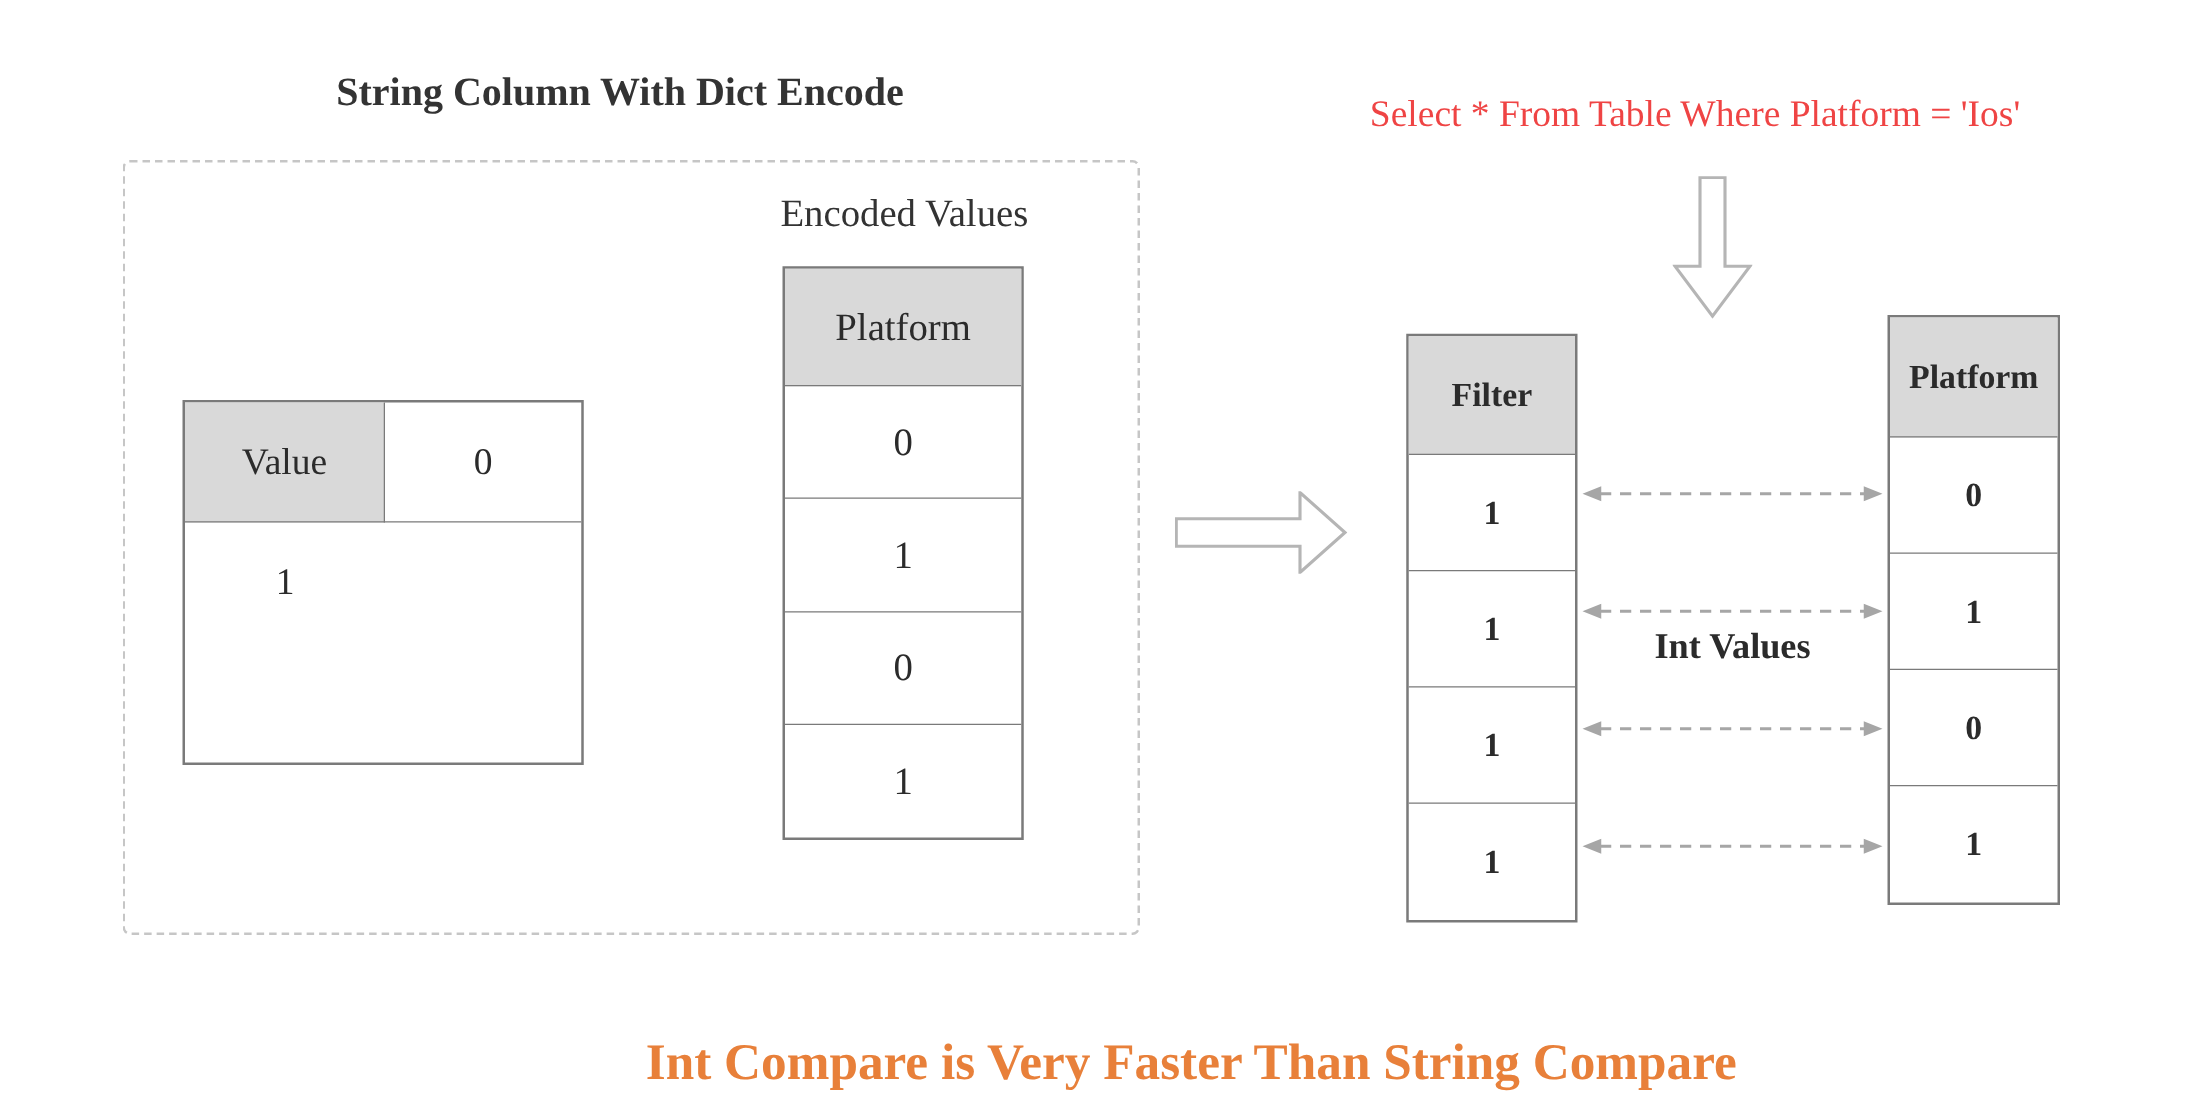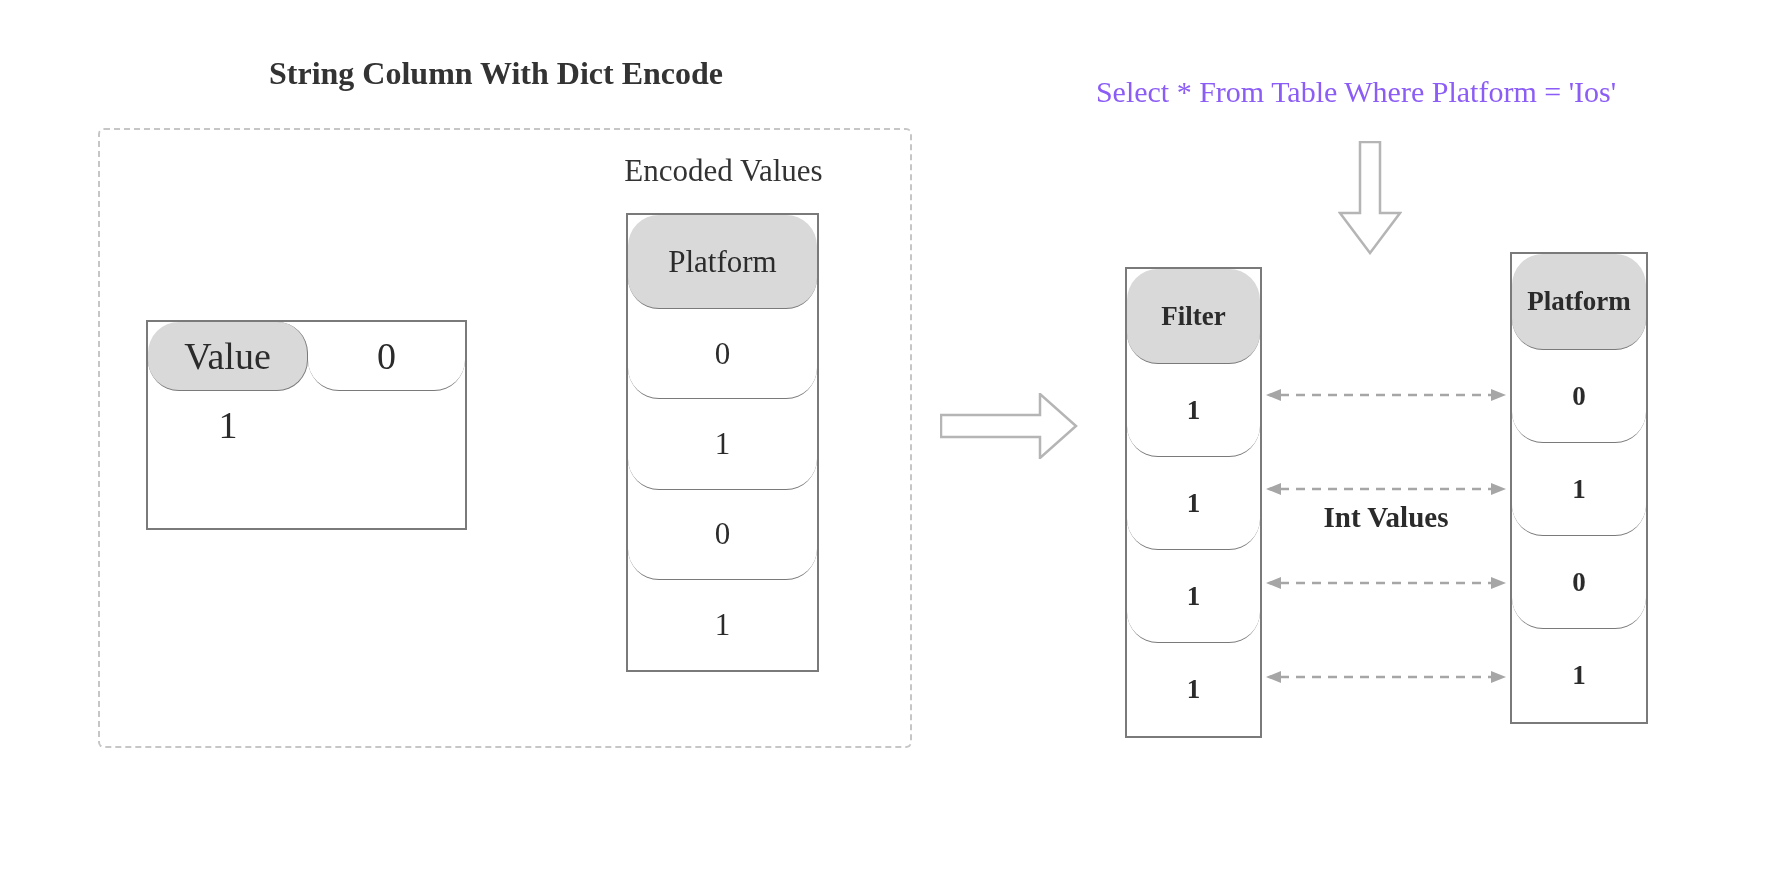--- a/index.html
+++ b/index.html
@@ -16,21 +16,21 @@
   .abs { position: absolute; box-sizing: border-box; }
   .center { text-align: center; }
 
   
   .title {
     left: 196px; top: 40px; width: 600px;
     font-size: 32px; font-weight: bold; color: #333333;
   }
   .query {
     left: 1006px; top: 60px; width: 700px;
-    font-size: 30px; color: #8b5cf6;
+    font-size: 30px; color: #ef4444;
   }
   .dict-label   { left: 146px; top: 248px; width: 321px; font-size: 31px; color: #333333; }
   .enc-label    { left: 576px; top: 138px; width: 295px; font-size: 31px; color: #333333; }
   .compare-lbl  { left: 1266px; top: 486px; width: 240px; font-size: 29px; font-weight: bold; color: #2b2b2b; }
   .caption {
     left: 378px; top: 810px; width: 1150px;
     font-size: 41px; font-weight: bold; color: #e8803a;
   }
 
   
@@ -41,31 +41,30 @@
 
   
   .tbl {
     border: 2px solid #7a7a7a;
     background: #ffffff;
     display: grid;
   }
   .cell {
     display: flex; align-items: center; justify-content: center;
     box-sizing: border-box;
-    border-radius: 31px;
   }
   .hdr { background: #d9d9d9; }
   .bb { border-bottom: 1px solid #7a7a7a; }
   .br { border-right: 1px solid #7a7a7a; }
 
   .dict {
-    left: 146px; top: 305px; width: 321px; height: 210px;
+    left: 146px; top: 305px; width: 321px; height: 292px;
     grid-template-columns: 50.5% 49.5%;
     grid-template-rows: repeat(3, 1fr);
-    font-size: 38px;
+    font-size: 30px;
   }
   .enc {
     left: 626px; top: 198px; width: 193px; height: 459px;
     grid-template-rows: 94px repeat(4, 1fr);
     font-size: 31px;
   }
   .filterT {
     left: 1125px; top: 252px; width: 137px; height: 471px;
     grid-template-rows: 95px repeat(4, 1fr);
     font-size: 27px; font-weight: bold;
@@ -147,14 +146,15 @@
     <polygon points="227,1 227,13 242,7" fill="#a6a6a6"></polygon>
   </svg>
   <svg class="abs arrow-svg compare-arrow ca-4" width="244" height="14" viewBox="0 0 244 14">
     <line x1="16" y1="7" x2="228" y2="7" stroke="#a6a6a6" stroke-width="2.5" stroke-dasharray="9 7"></line>
     <polygon points="17,1 17,13 2,7" fill="#a6a6a6"></polygon>
     <polygon points="227,1 227,13 242,7" fill="#a6a6a6"></polygon>
   </svg>
 
   <div class="abs center compare-lbl">Int Values</div>
 
+  <div class="abs center caption">Int Compare is Very Faster Than String Compare</div>
 
 </div>
 
 </body></html>

